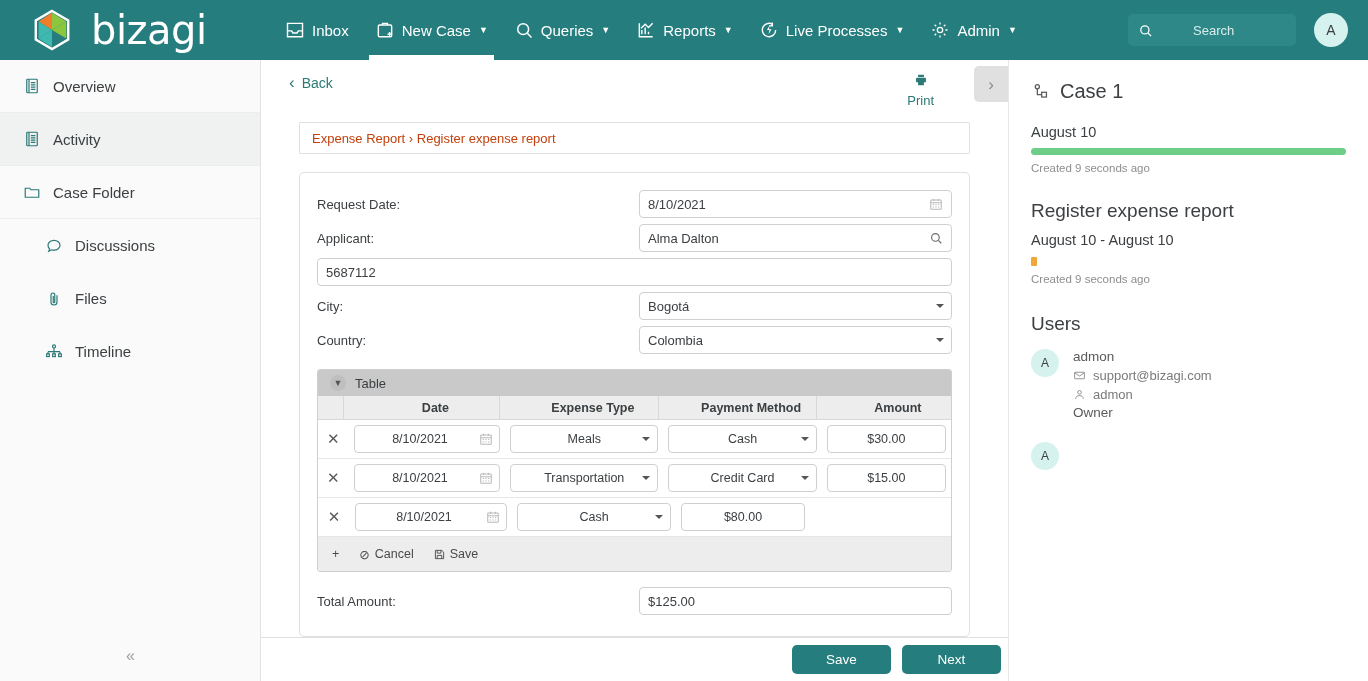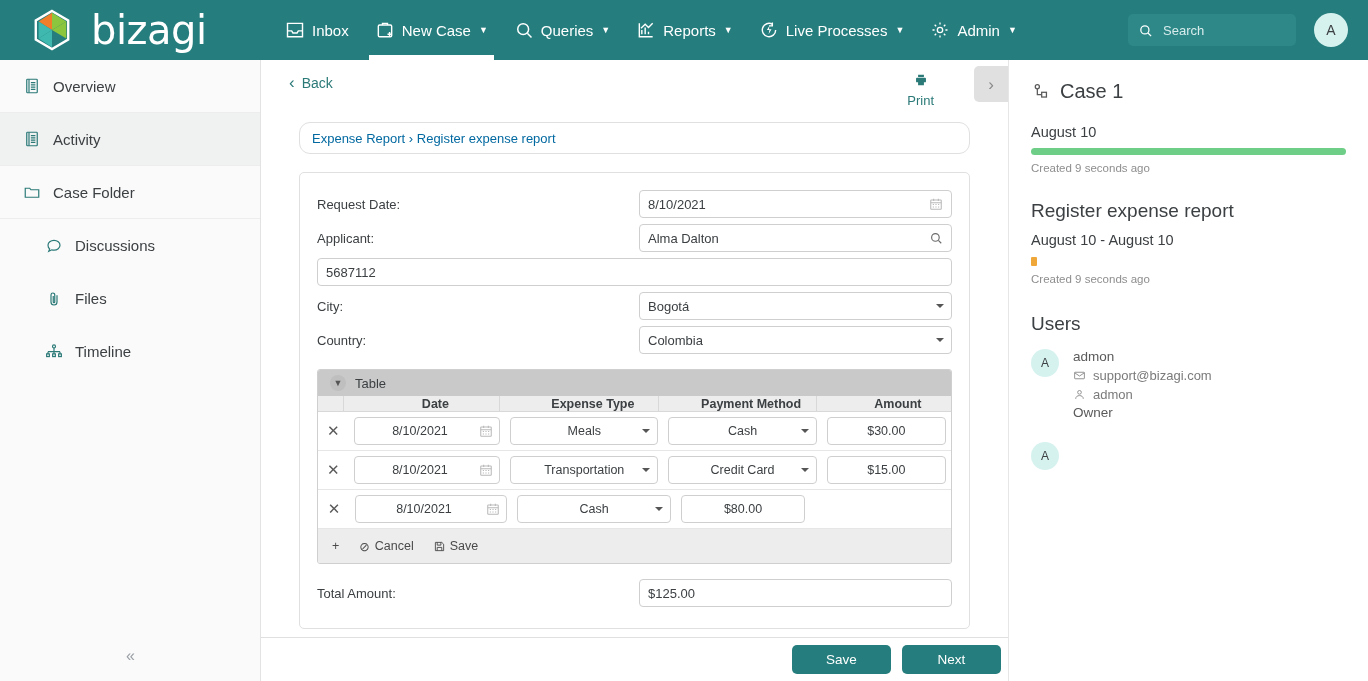--- a/index.html
+++ b/index.html
@@ -40,21 +40,21 @@
     content: ""; position: absolute; left: 7px; right: 7px;
     bottom: 0; height: 5px; background: #ffffff;
   }
   .nav-ico { display: block; width: 20px; height: 20px; flex: none; }
   .caret { font-size: 9px; line-height: 1; margin-left: 1px; }
 
   .search-wrap {
     position: absolute; right: 72px; top: 14px;
     width: 168px; height: 32px;
     background: #2e8888; border-radius: 5px;
-    display: flex; align-items: center; padding: 0 10px;
+    display: flex; align-items: center; padding: 0 10px; gap: 30px;
   }
   .search-input {
     border: none; background: transparent; outline: none;
     color: #ffffff; font-size: 13px; margin-left: 8px;
     width: 120px; font-family: "Liberation Sans", sans-serif;
   }
   .search-input::placeholder { color: #d8ecec; }
   .avatar-top {
     position: absolute; right: 20px; top: 13px;
     width: 34px; height: 34px; border-radius: 50%;
@@ -107,23 +107,23 @@
   .panel-toggle {
     position: absolute; right: 0; top: 6px;
     width: 34px; height: 36px; background: #e0e0e0;
     border-radius: 5px 0 0 5px;
     display: flex; align-items: center; justify-content: center;
     color: #8a8a8a; cursor: pointer;
   }
 
   .breadcrumb-card {
     margin: 17px 38px 0 38px;
-    height: 32px; border: 1px solid #e0e0e0; border-radius: 11px;
+    height: 32px; border: 1px solid #e0e0e0; border-radius: 1px;
     display: flex; align-items: center; padding: 0 12px;
-    font-size: 13px; color: #0369a1; background: #fff;
+    font-size: 13px; color: #c2410c; background: #fff;
   }
 
   .form-card {
     margin: 18px 38px 0 38px;
     border: 1px solid #e0e0e0; border-radius: 5px;
     background: #fff; padding: 14px 17px 16px 17px;
   }
   .frow {
     display: flex; align-items: center; height: 34px; margin-bottom: 0;
   }
@@ -149,21 +149,21 @@
   .tbl-title {
     height: 26px; background: #c9c9c9; display: flex; align-items: center;
     gap: 9px; padding-left: 12px; font-size: 13px; color: #3c4043;
   }
   .tbl-chevron {
     width: 16px; height: 16px; border-radius: 50%; background: #bfbfbf;
     display: flex; align-items: center; justify-content: center;
     color: #555; font-size: 9px;
   }
   .tbl-head {
-    display: flex; height: 16px; background: #ededed;
+    display: flex; height: 24px; background: #ededed;
     border-bottom: 1px solid #d8d8d8;
     gap: 28px;
   }
   .tbl-head div {
     font-size: 12.5px; font-weight: bold; color: #3c4043;
     display: flex; align-items: center; justify-content: center;
     border-right: 1px solid #d8d8d8;
   }
   .col-x   { width: 32px; }
   .col-a   { width: 162px; }

